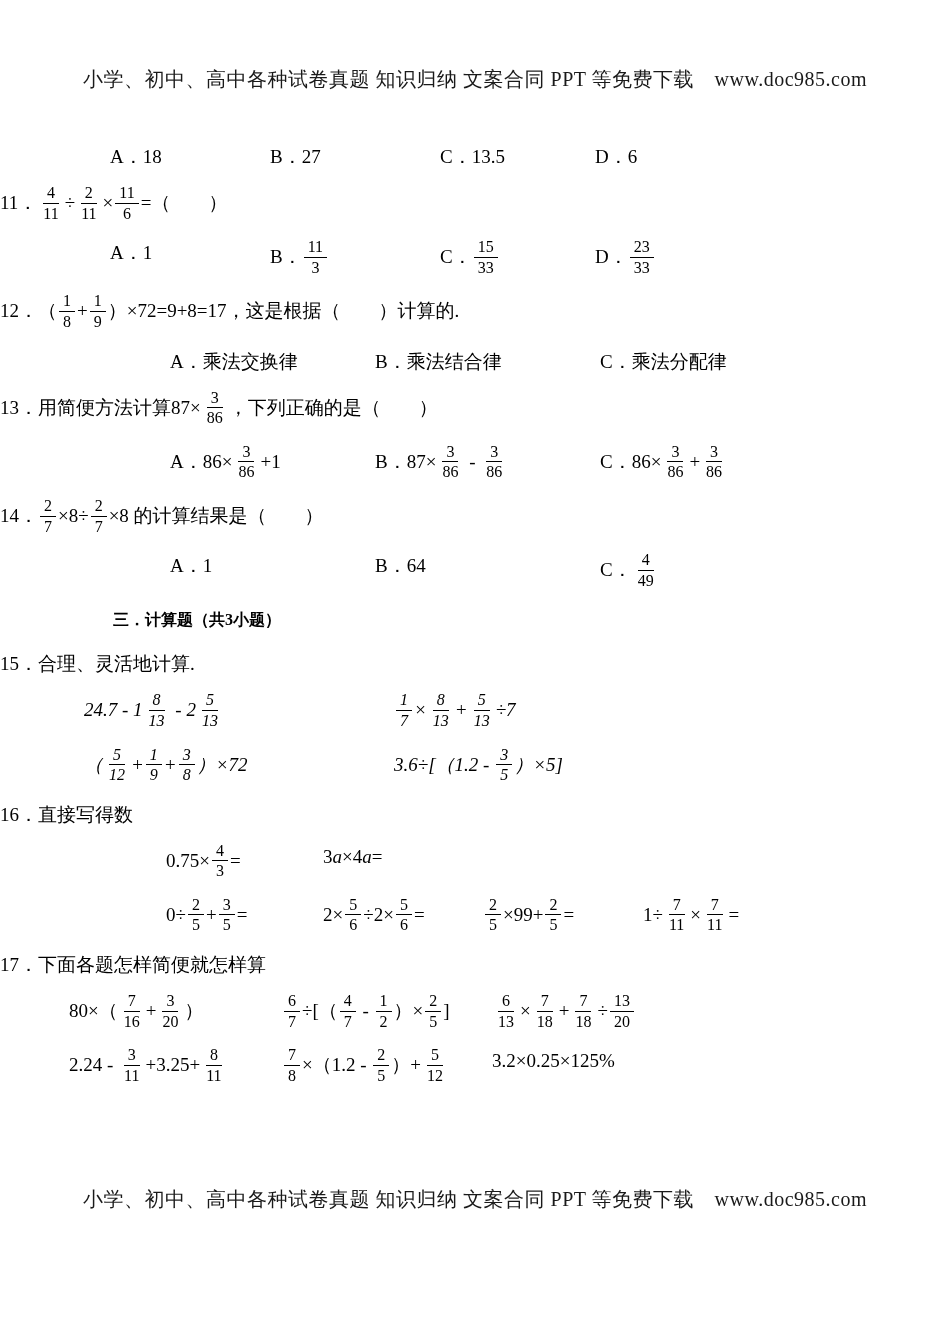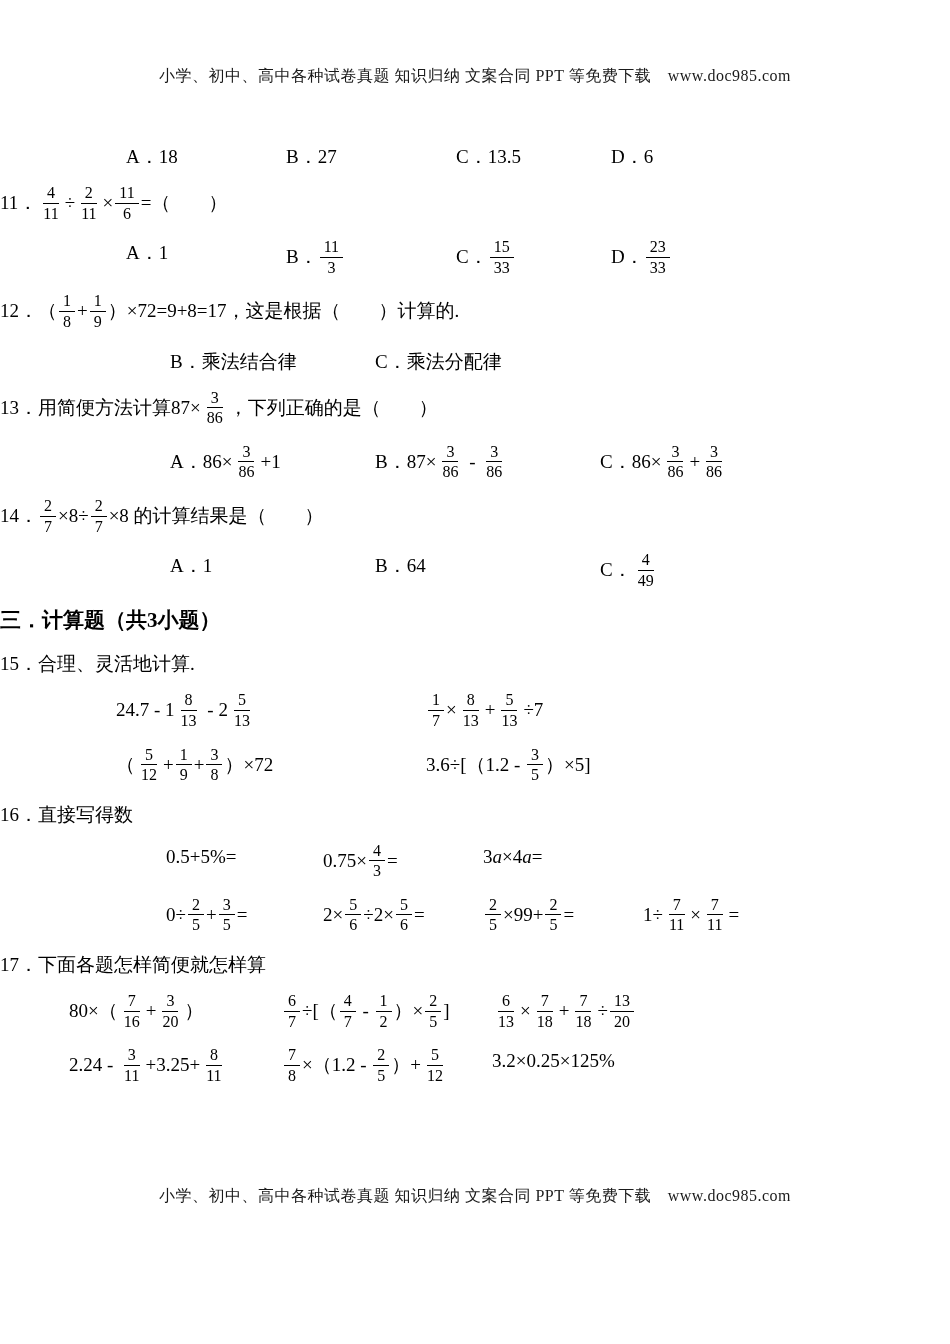--- a/index.html
+++ b/index.html
@@ -3,32 +3,32 @@
 <meta charset="utf-8">
 <style>
   html,body{margin:0;padding:0;}
   body{
     width:950px;height:1344px;background:#ffffff;color:#000;
     font-family:"Liberation Serif","DejaVu Serif",serif;
     position:relative;overflow:hidden;
   }
   .pageline{
     position:absolute;left:0;width:950px;text-align:center;
-    font-size:16px;color:#1a1a1a;letter-spacing:0.5px;
+    font-size:20px;color:#1a1a1a;letter-spacing:0.5px;
   }
   .header{top:66px;}
   .footer{top:1186px;}
   .doc{position:absolute;top:144px;left:0;width:950px;}
   .row{font-size:19px;line-height:26px;margin-bottom:16px;white-space:nowrap;}
   .row .cell{white-space:nowrap;}
   .question{}
-  .heading{font-weight:bold;font-size:21px;margin-top:8px;margin-bottom:18px;}
-  .opts4a{display:grid;grid-template-columns:160px 170px 155px auto;padding-left:110px;justify-content:start;margin-left:16px;}
+  .heading{padding-left:113px;font-weight:bold;font-size:16px;margin-top:8px;margin-bottom:18px;}
+  .opts4a{display:grid;grid-template-columns:160px 170px 155px auto;padding-left:110px;justify-content:start;}
   .opts3{display:grid;grid-template-columns:205px 225px auto;padding-left:170px;justify-content:start;}
-  .calc2{display:grid;grid-template-columns:310px auto;padding-left:116px;justify-content:start;}
+  .calc2{display:grid;grid-template-columns:310px auto;padding-left:84px;justify-content:start;font-style:italic;}
   .calc4{display:grid;grid-template-columns:157px 160px 160px auto;padding-left:166px;justify-content:start;}
   .calc3{display:grid;grid-template-columns:213px 210px auto;padding-left:69px;justify-content:start;}
   .frac{
     display:inline-flex;flex-direction:column;align-items:center;
     vertical-align:middle;margin:0 2px;font-size:16px;line-height:1.1;
     position:relative;top:-2px;
   }
   .frac .num{display:block;padding:0 4px 1px;border-bottom:1px solid #000;}
   .frac .den{display:block;padding:1px 4px 0;}
   .vi{font-style:italic;}
@@ -75,20 +75,21 @@
       <div class="row question">
         <div class="cell"><span class="t">12．（</span><span class="frac">
             <span class="num">1</span>
             <span class="den">8</span>
           </span><span class="t">+</span><span class="frac">
             <span class="num">1</span>
             <span class="den">9</span>
           </span><span class="t">）×72=9+8=17，这是根据（　　）计算的.</span></div>
       </div>
       <div class="row opts3">
+        <div class="cell"><span class="t">A．乘法交换律</span></div>
         <div class="cell"><span class="t">B．乘法结合律</span></div>
         <div class="cell"><span class="t">C．乘法分配律</span></div>
       </div>
       <div class="row question">
         <div class="cell"><span class="t">13．用简便方法计算87×</span><span class="frac">
             <span class="num">3</span>
             <span class="den">86</span>
           </span><span class="t">，下列正确的是（　　）</span></div>
       </div>
       <div class="row opts3">
@@ -166,21 +167,20 @@
           </span><span class="t">）×72</span></div>
         <div class="cell"><span class="t">3.6÷[（1.2 - </span><span class="frac">
             <span class="num">3</span>
             <span class="den">5</span>
           </span><span class="t">）×5]</span></div>
       </div>
       <div class="row question">
         <div class="cell"><span class="t">16．直接写得数</span></div>
       </div>
       <div class="row calc4">
-        <div class="cell"><span class="t">0.5+5%=</span></div>
         <div class="cell"><span class="t">0.75×</span><span class="frac">
             <span class="num">4</span>
             <span class="den">3</span>
           </span><span class="t">=</span></div>
         <div class="cell"><span class="t">3</span><span class="vi">a</span><span class="t">×4</span><span class="vi">a</span><span class="t">=</span></div>
       </div>
       <div class="row calc4">
         <div class="cell"><span class="t">0÷</span><span class="frac">
             <span class="num">2</span>
             <span class="den">5</span>

